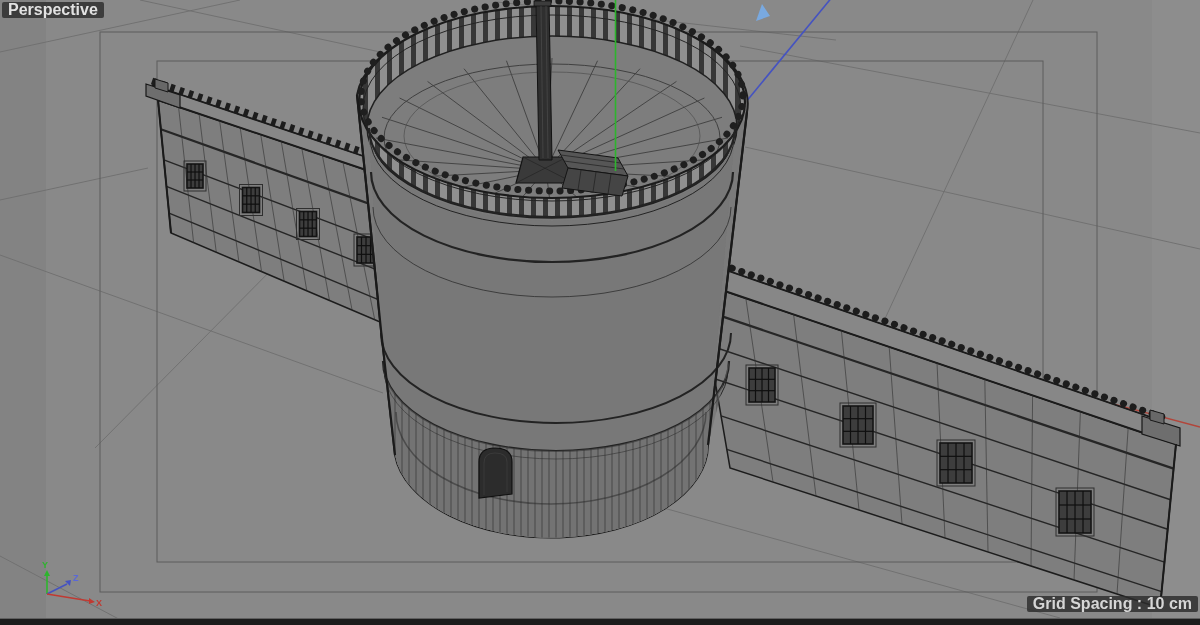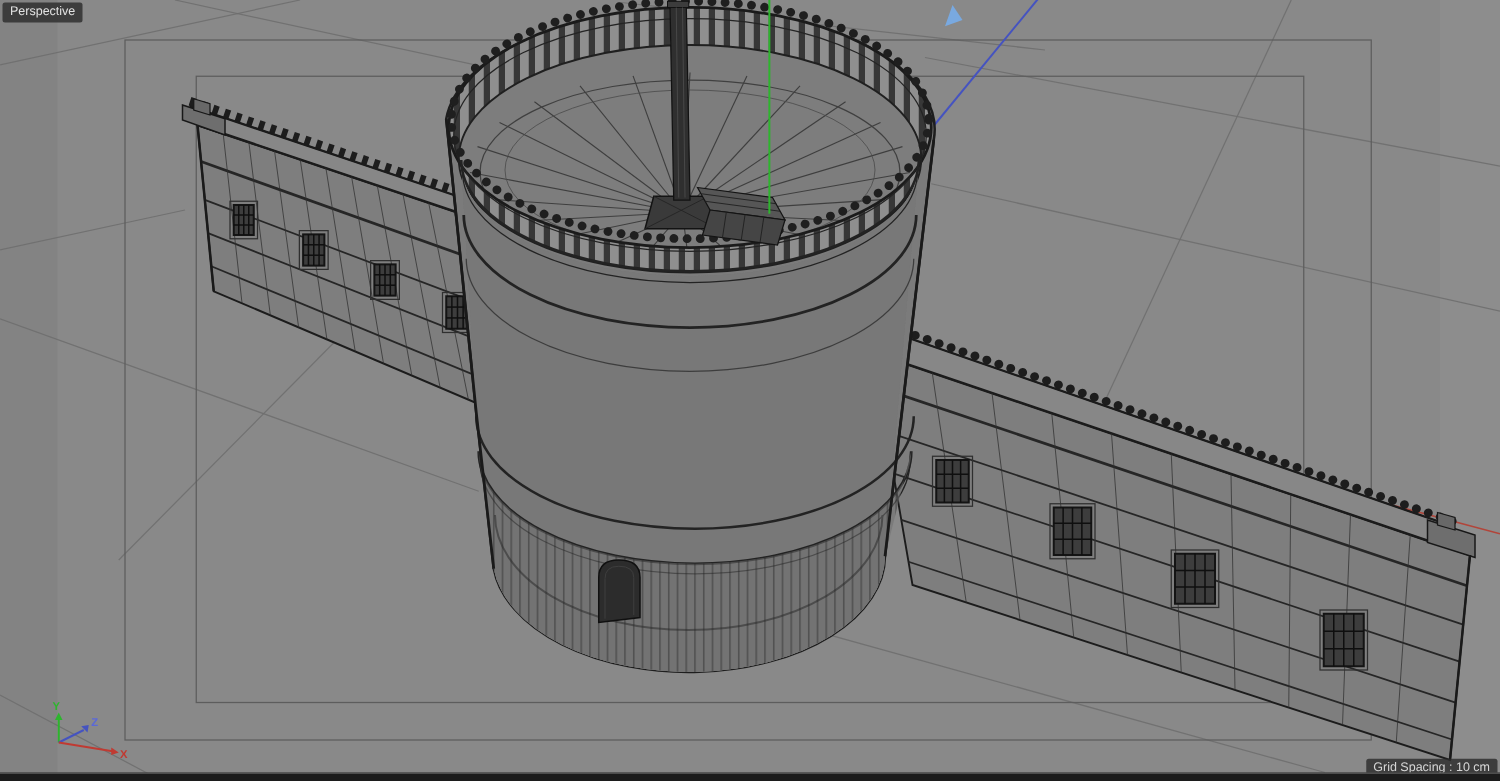--- a/index.html
+++ b/index.html
@@ -1,22 +1,22 @@
 <!DOCTYPE html>
 <html><head>
 <meta charset="utf-8">
 <style>
   html,body{margin:0;padding:0;background:#555;}
   .stage{position:relative;width:1200px;height:625px;overflow:hidden;
          background:#898989;font-family:"Liberation Sans",sans-serif;}
   .stage svg{position:absolute;left:0;top:0;}
-  .hud-badge{position:absolute;padding:1px 6px 2px 6px;font-size:10px;line-height:13px;
-             background:rgba(44,44,44,.82);color:#e2e2e2;border-radius:2px;white-space:pre;}
+  .hud-badge{position:absolute;padding:1px 6px 2px 6px;font-size:16px;line-height:13px;
+             background:rgba(44,44,44,.82);color:#e2e2e2;border-radius:2px;white-space:pre;font-weight:bold;}
   #perspective-label{left:2px;top:2px;}
-  #grid-spacing-badge{right:2px;bottom:2px;color:#d6d6d6;}
+  #grid-spacing-badge{right:2px;bottom:13px;color:#d6d6d6;}
   .bottom-bar{position:absolute;left:0;right:0;bottom:0;height:6px;background:#1c1c1c;
               border-top:1px solid #5f5f5f;}
 </style>
 </head>
 <body>
 
 <div class="stage">
 
 <svg id="scene" width="1200" height="625" viewBox="0 0 1200 625">
   <defs>

